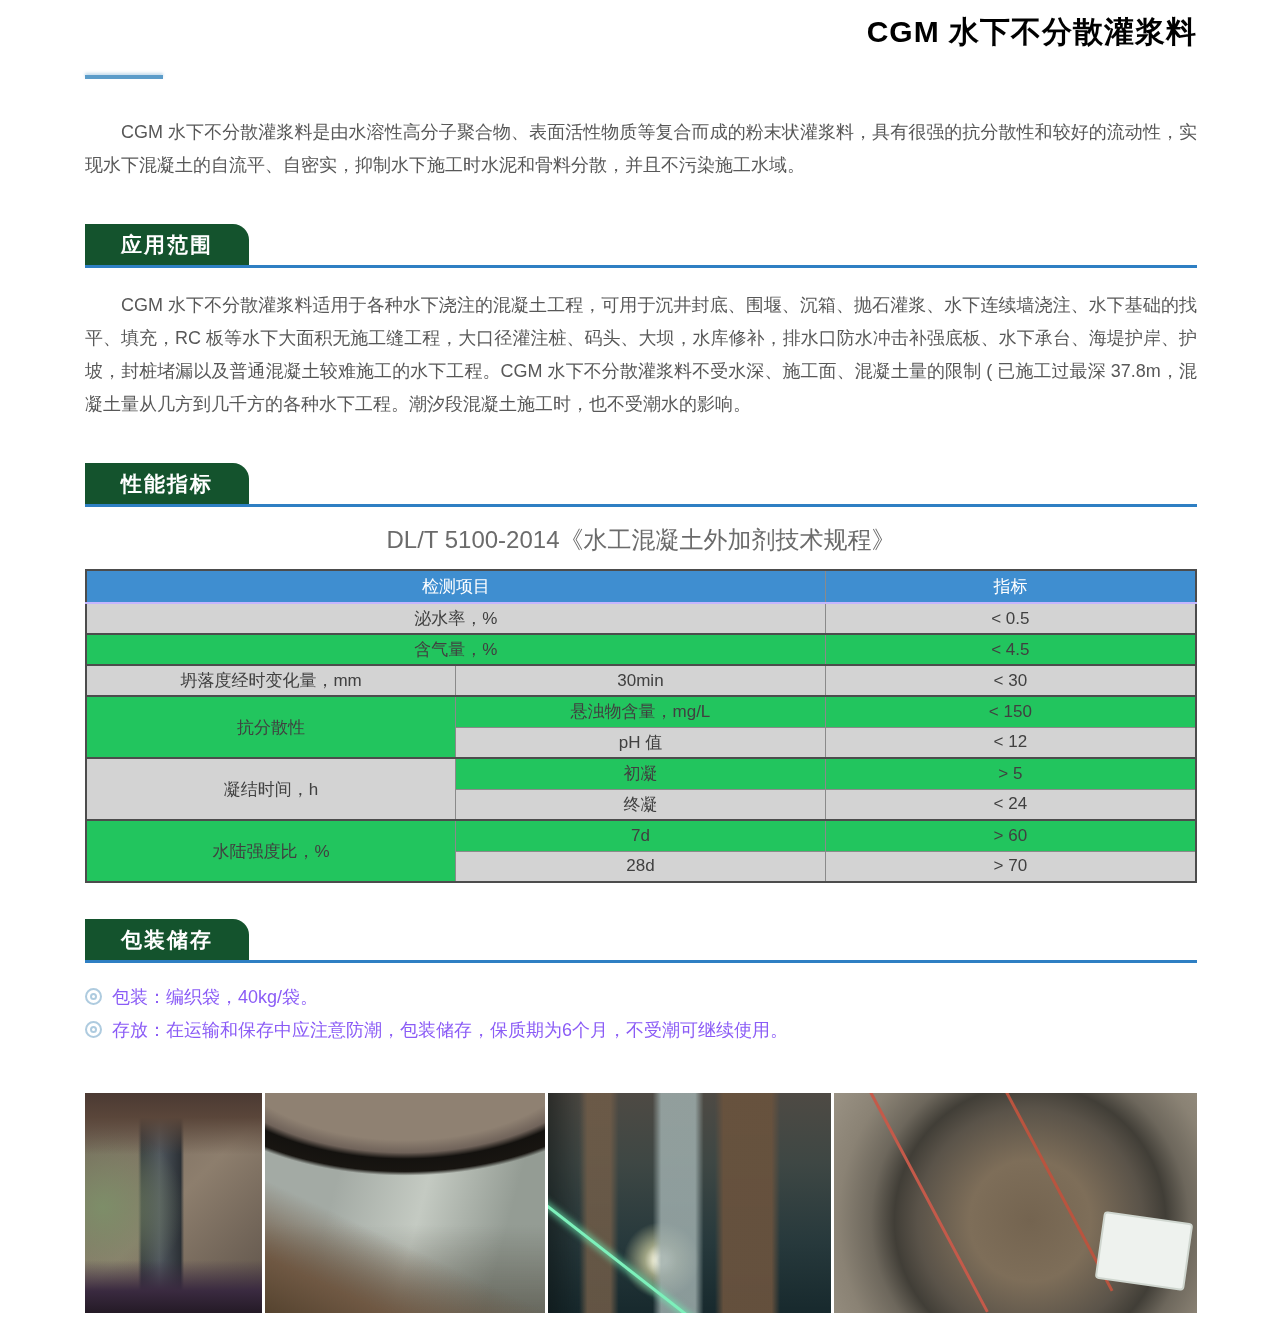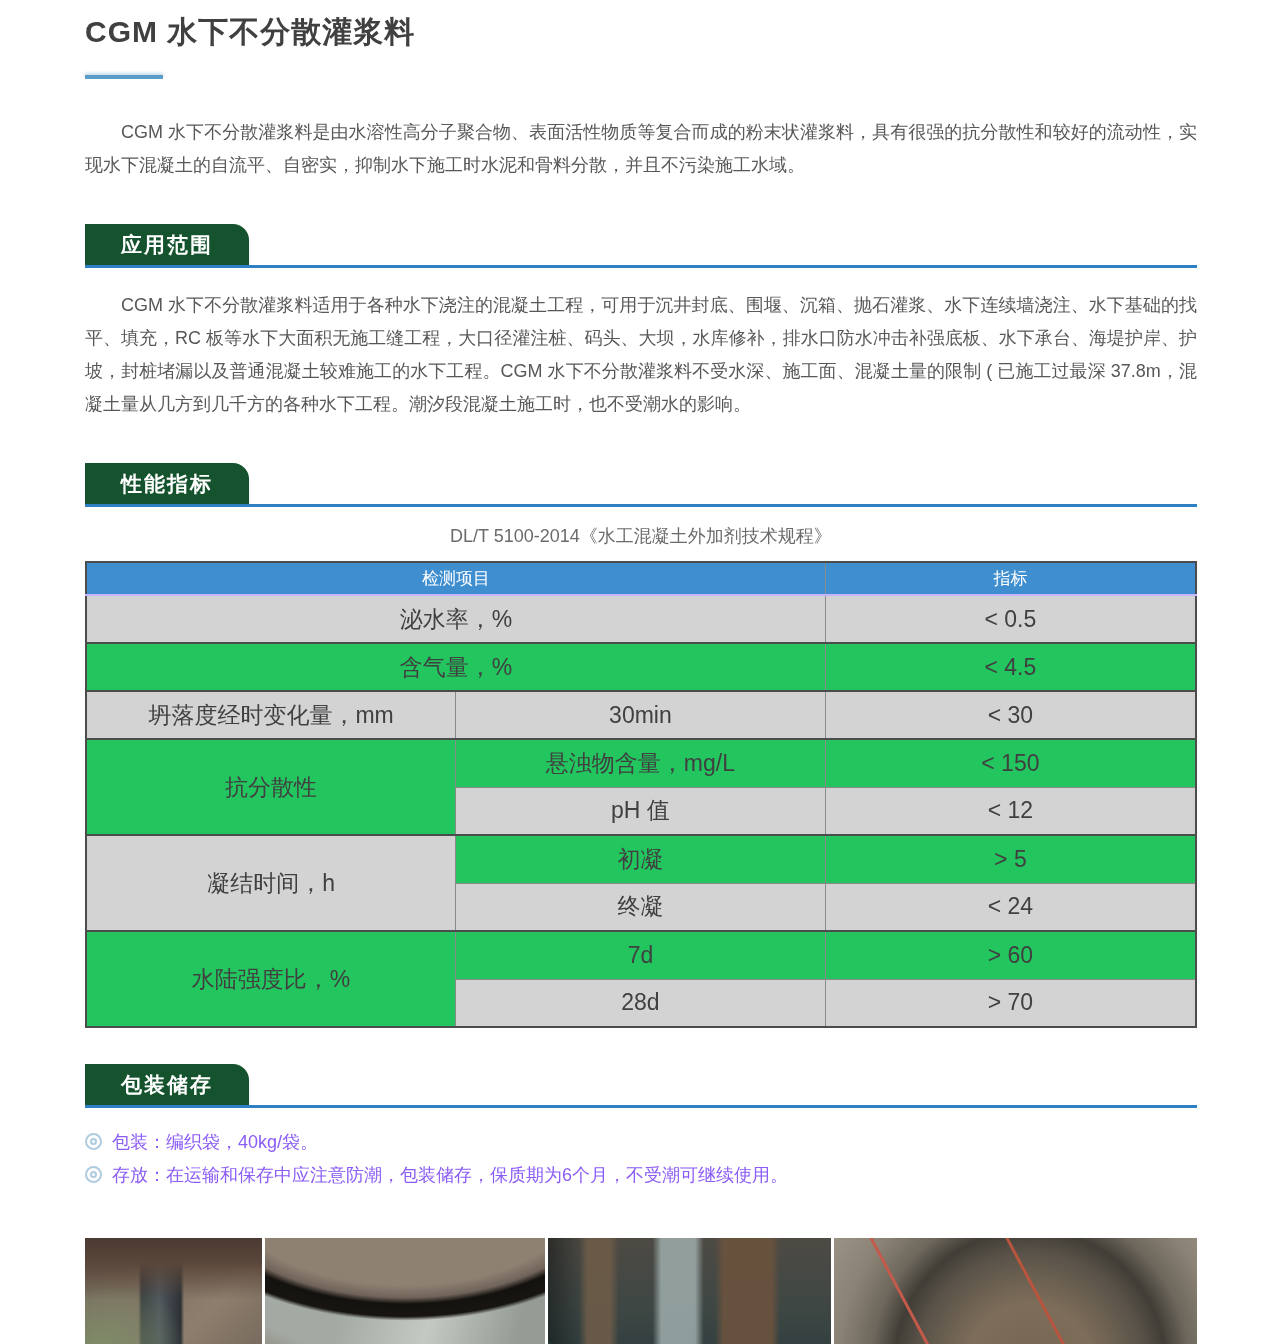--- a/index.html
+++ b/index.html
@@ -7,21 +7,21 @@
   body {
     width: 1280px; height: 1344px;
     font-family: "Liberation Sans", "DejaVu Sans", sans-serif;
     color: #575757;
     overflow: hidden;
   }
   .content { width: 1112px; margin-left: 85px; padding-top: 12px; }
 
   
   .page-title {
-    font-size: 30px; font-weight: bold; color: #404040; letter-spacing: 1px;
+    font-size: 30px; font-weight: bold; color: #000000; letter-spacing: 1px; text-align: right;
   }
   .title-underline {
     width: 78px; height: 4px; background: #5b9cc9; margin-top: 22px;
     box-shadow: 0 -2px 3px rgba(91,156,201,.35);
   }
 
   
   .para {
     font-size: 18px; line-height: 33px; color: #585858;
     text-align: justify; text-indent: 2em;
@@ -33,30 +33,30 @@
   .section-tab {
     display: inline-block; background: #14532d; color: #ffffff;
     font-size: 21px; font-weight: bold; letter-spacing: 2px;
     padding: 7px 36px 6px 36px;
     border-top-right-radius: 16px;
   }
   .section-body { margin-top: 21px; }
 
   
   .std-title {
-    margin-top: 17px; text-align: center; font-size: 18px; color: #6b6b6b;
+    margin-top: 17px; text-align: center; font-size: 24px; color: #6b6b6b;
   }
   table.perf {
     margin-top: 13px; width: 100%; border-collapse: collapse;
     border: 2px solid #4c4c4c;
   }
   table.perf th, table.perf td {
     border: 1px solid #8a8a8a;
-    height: 48px; text-align: center; vertical-align: middle;
-    font-size: 23px; font-weight: normal; color: #404040; padding: 0 4px;
+    height: 31px; text-align: center; vertical-align: middle;
+    font-size: 17px; font-weight: normal; color: #404040; padding: 0 4px;
   }
   table.perf tr.thead th {
     background: #3f8ed0; color: #ffffff; font-size: 17px;
     border-bottom: 2px solid #c4b5fd; height: 33px;
   }
   table.perf tr.gs td { border-top: 2px solid #4c4c4c; }
   .bg-g { background: #d3d3d3; }
   .bg-w { background: #22c55e; }
 
   

